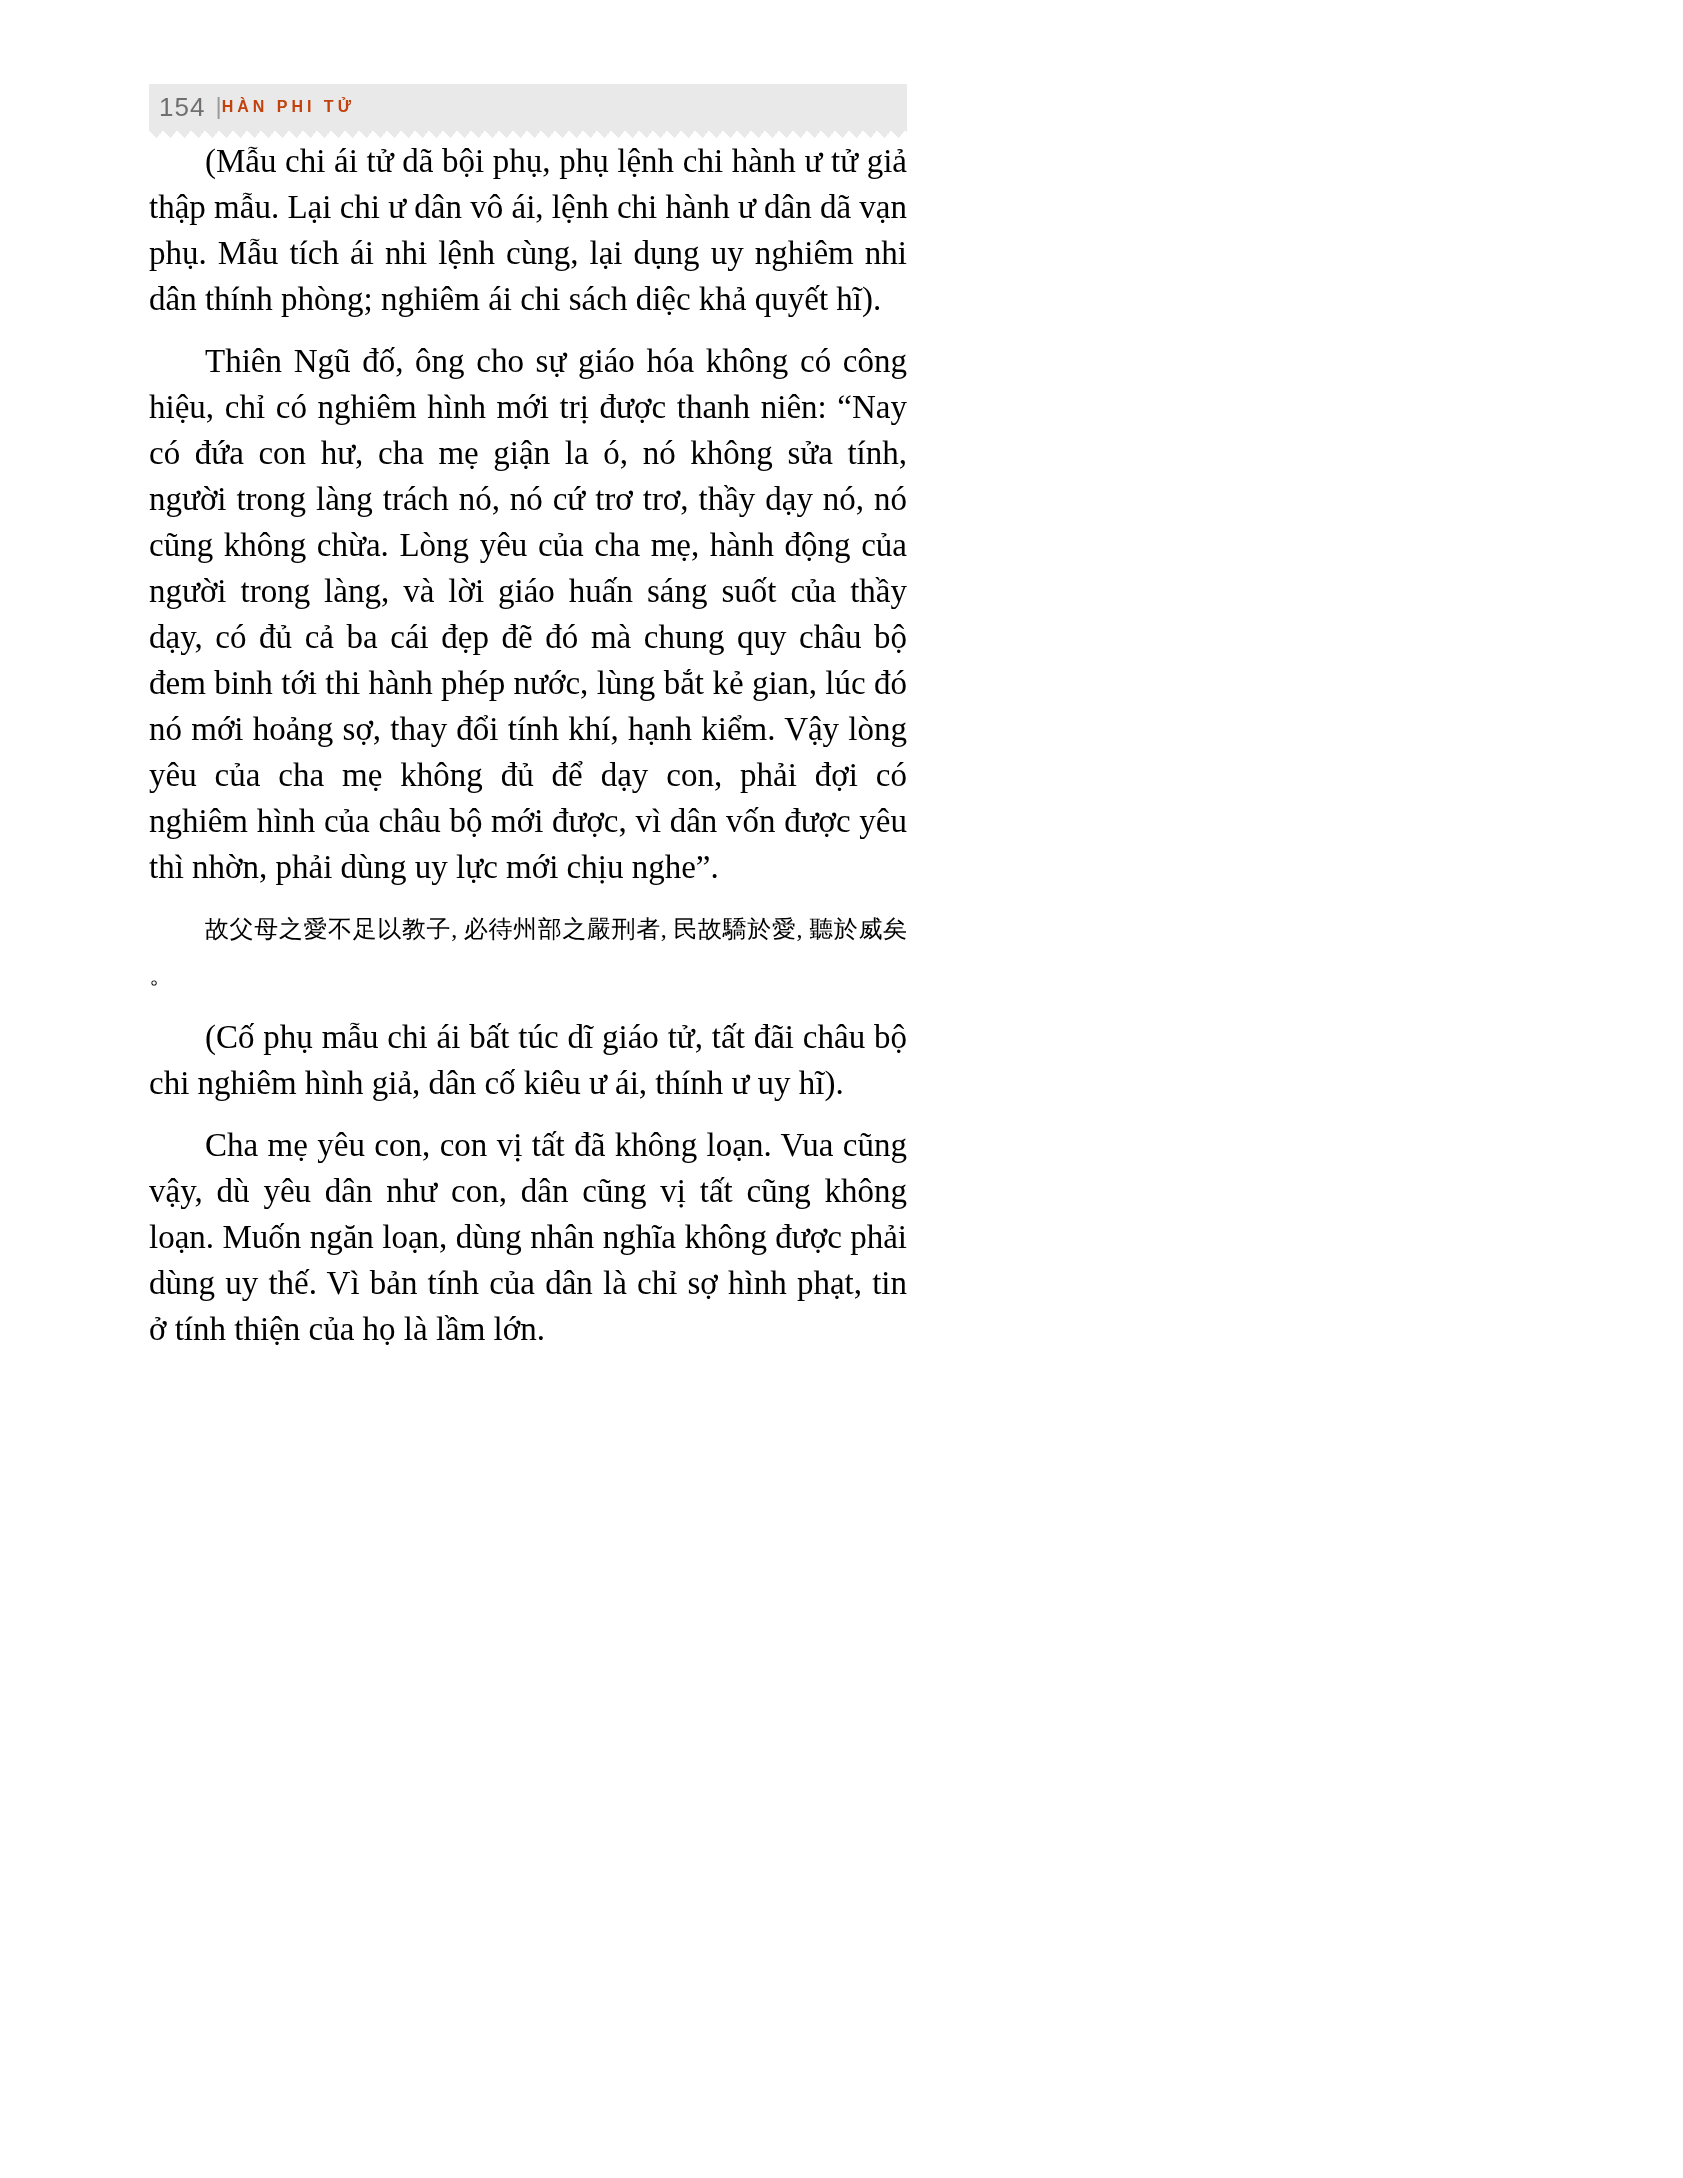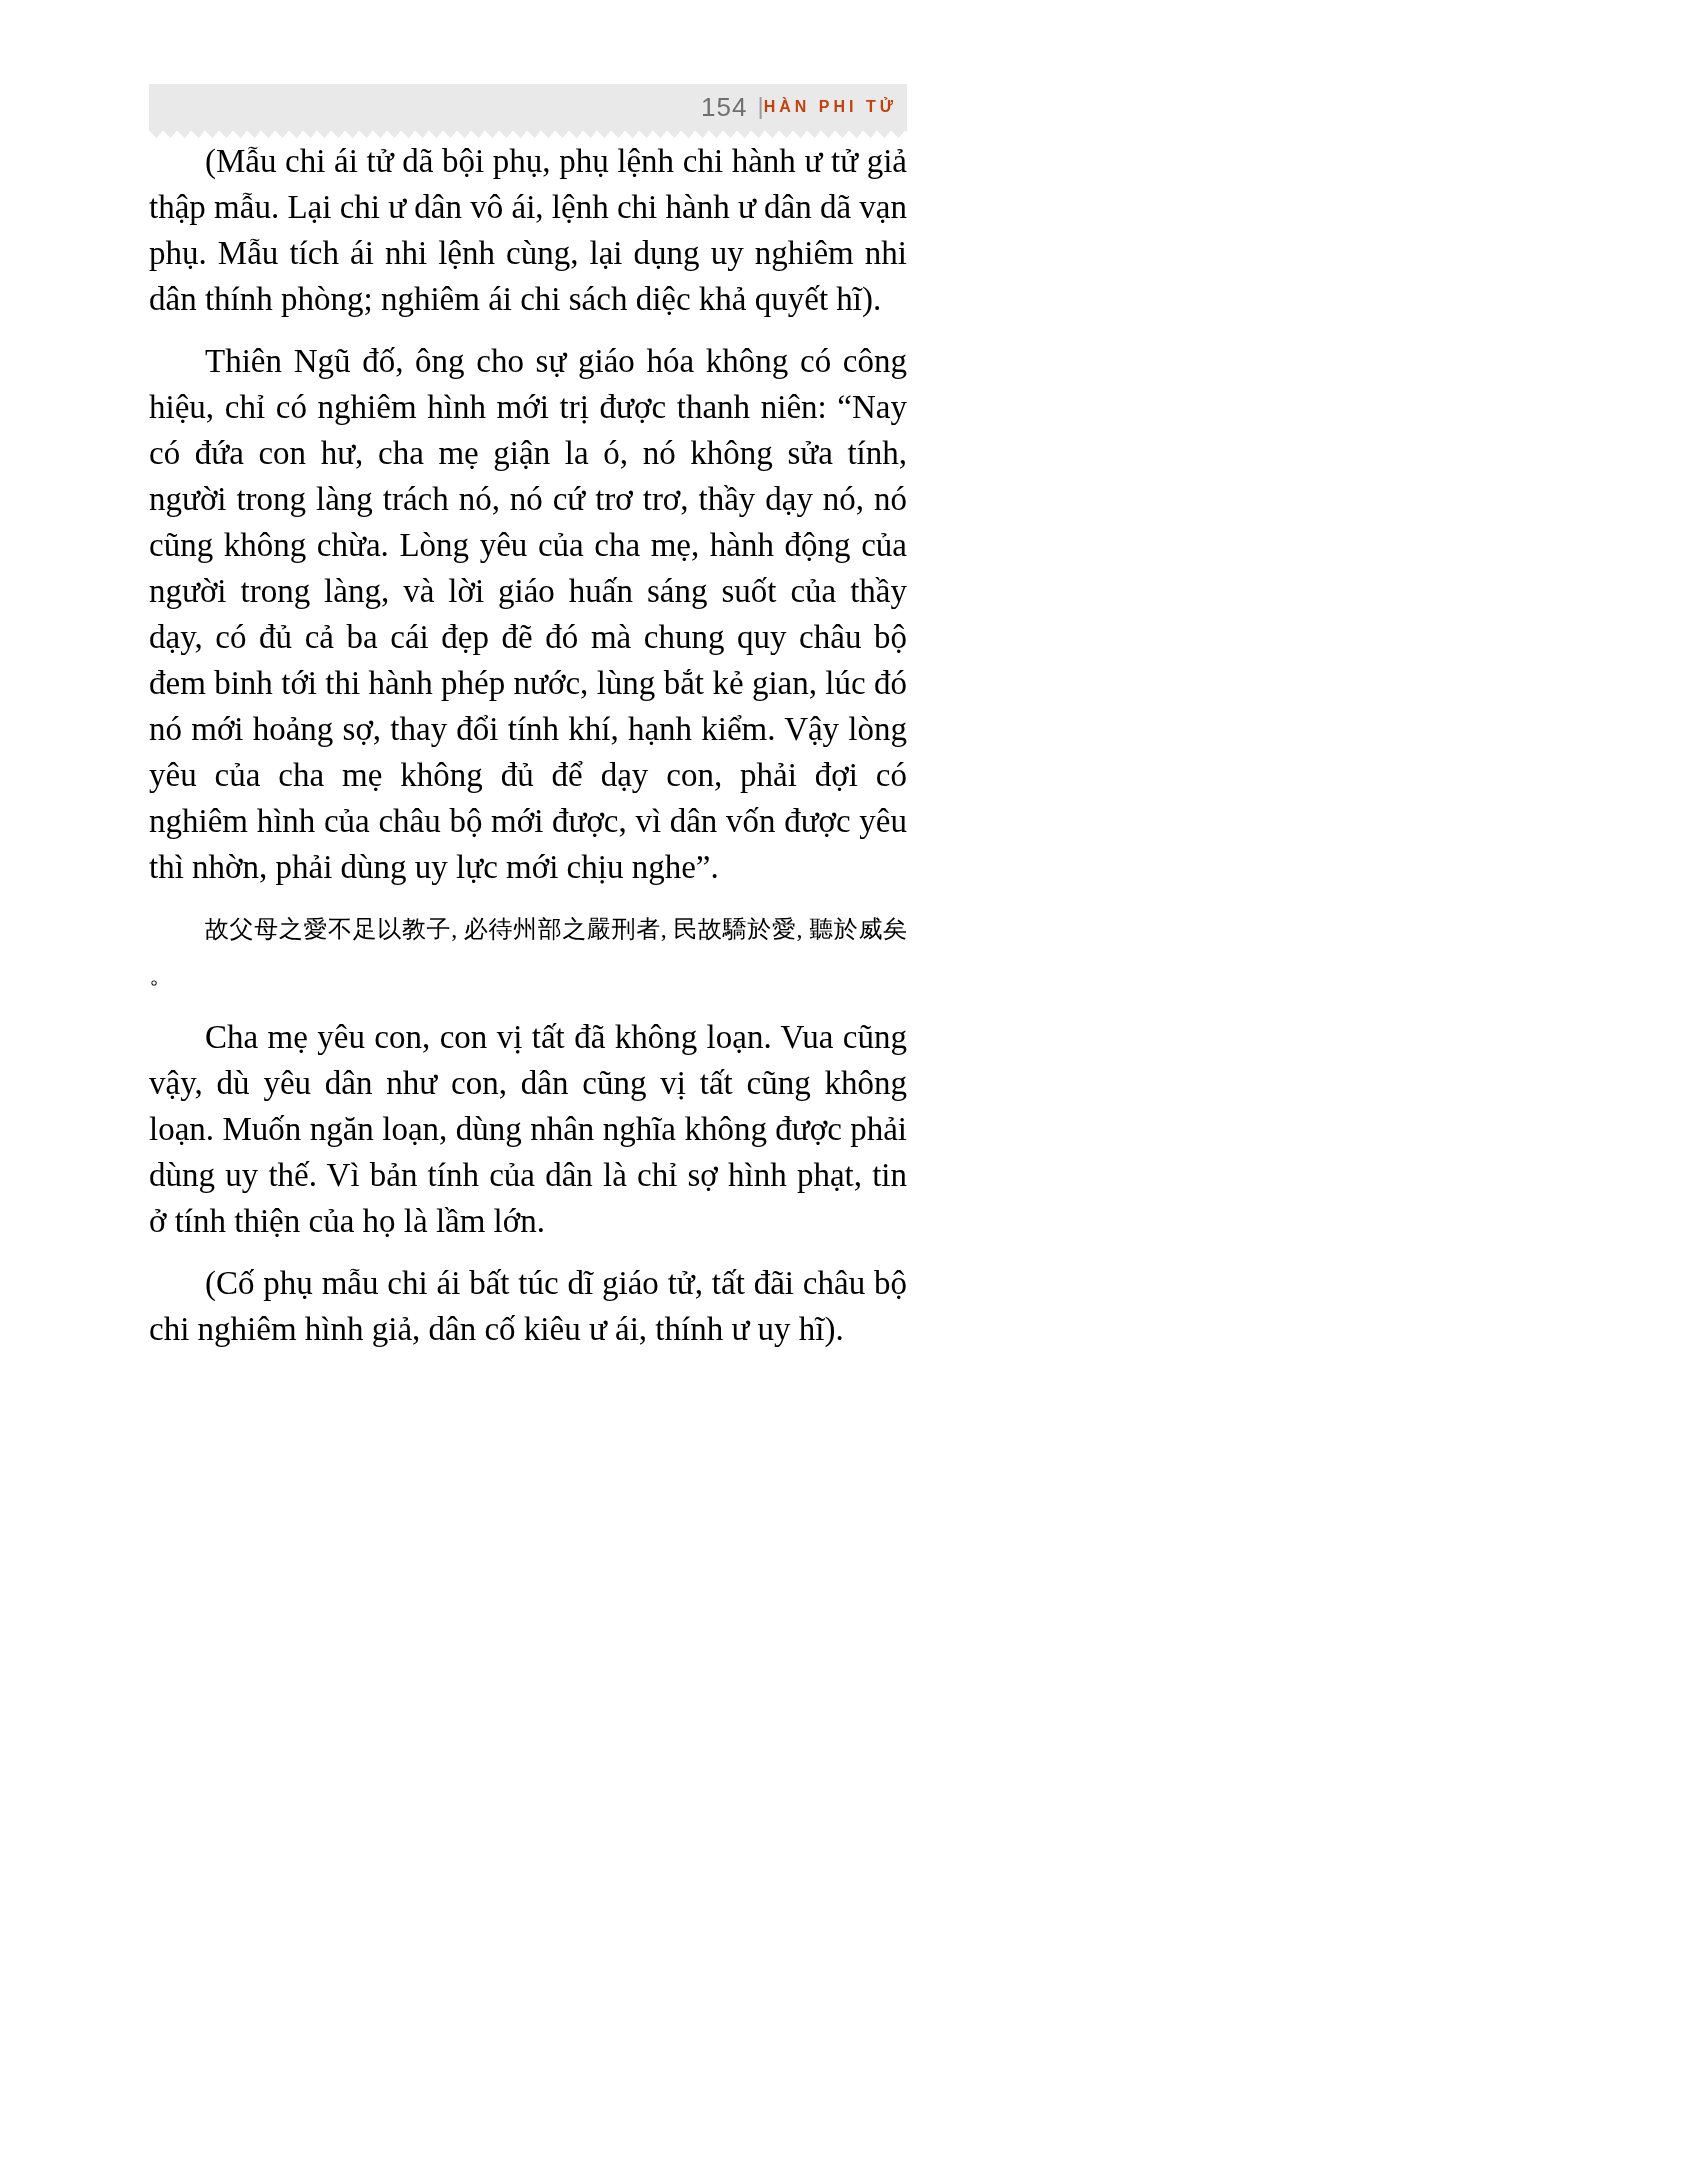--- a/index.html
+++ b/index.html
@@ -20,21 +20,21 @@
     top: 84px;
     width: 758px;
   }
   
   .running-header {
     width: 100%;
   }
   .band {
     display: flex;
     align-items: center;
-    justify-content: flex-end;
+    justify-content: flex-start;
     height: 46px;
     background: #e9e9e9;
     padding: 0 10px;
     box-sizing: border-box;
     font-family: "Liberation Sans", sans-serif;
   }
   .band-left {
     display: flex;
     align-items: center;
     gap: 10px;
@@ -92,19 +92,19 @@
         </div>
         <span class="running-title">HÀN PHI TỬ</span>
       </div>
       <div class="zigzag"></div>
     </header>
 
     <main class="body-text">
       <p class="para">(Mẫu chi ái tử dã bội phụ, phụ lệnh chi hành ư tử giả thập mẫu. Lại chi ư dân vô ái, lệnh chi hành ư dân dã vạn phụ. Mẫu tích ái nhi lệnh cùng, lại dụng uy nghiêm nhi dân thính phòng; nghiêm ái chi sách diệc khả quyết hĩ).</p>
       <p class="para">Thiên Ngũ đố, ông cho sự giáo hóa không có công hiệu, chỉ có nghiêm hình mới trị được thanh niên: “Nay có đứa con hư, cha mẹ giận la ó, nó không sửa tính, người trong làng trách nó, nó cứ trơ trơ, thầy dạy nó, nó cũng không chừa. Lòng yêu của cha mẹ, hành động của người trong làng, và lời giáo huấn sáng suốt của thầy dạy, có đủ cả ba cái đẹp đẽ đó mà chung quy châu bộ đem binh tới thi hành phép nước, lùng bắt kẻ gian, lúc đó nó mới hoảng sợ, thay đổi tính khí, hạnh kiểm. Vậy lòng yêu của cha mẹ không đủ để dạy con, phải đợi có nghiêm hình của châu bộ mới được, vì dân vốn được yêu thì nhờn, phải dùng uy lực mới chịu nghe”.</p>
       <p class="para chinese">故父母之愛不足以教子, 必待州部之嚴刑者, 民故驕於愛, 聽於威矣 。</p>
+      <p class="para">(Cố phụ mẫu chi ái bất túc dĩ giáo tử, tất đãi châu bộ chi nghiêm hình giả, dân cố kiêu ư ái, thính ư uy hĩ).</p>
       <p class="para">Cha mẹ yêu con, con vị tất đã không loạn. Vua cũng vậy, dù yêu dân như con, dân cũng vị tất cũng không loạn. Muốn ngăn loạn, dùng nhân nghĩa không được phải dùng uy thế. Vì bản tính của dân là chỉ sợ hình phạt, tin ở tính thiện của họ là lầm lớn.</p>
-      <p class="para">(Cố phụ mẫu chi ái bất túc dĩ giáo tử, tất đãi châu bộ chi nghiêm hình giả, dân cố kiêu ư ái, thính ư uy hĩ).</p>
     </main>
 
   </div>
 </div>
 
 
 </body></html>

